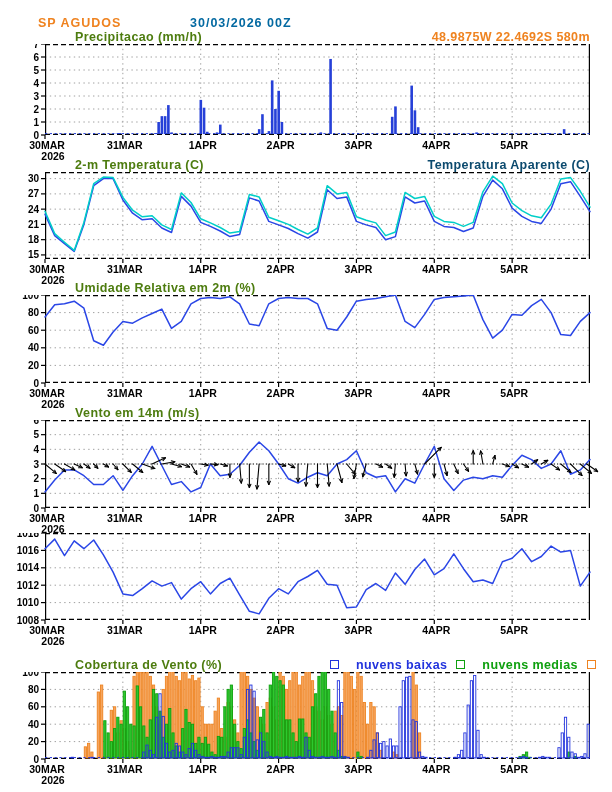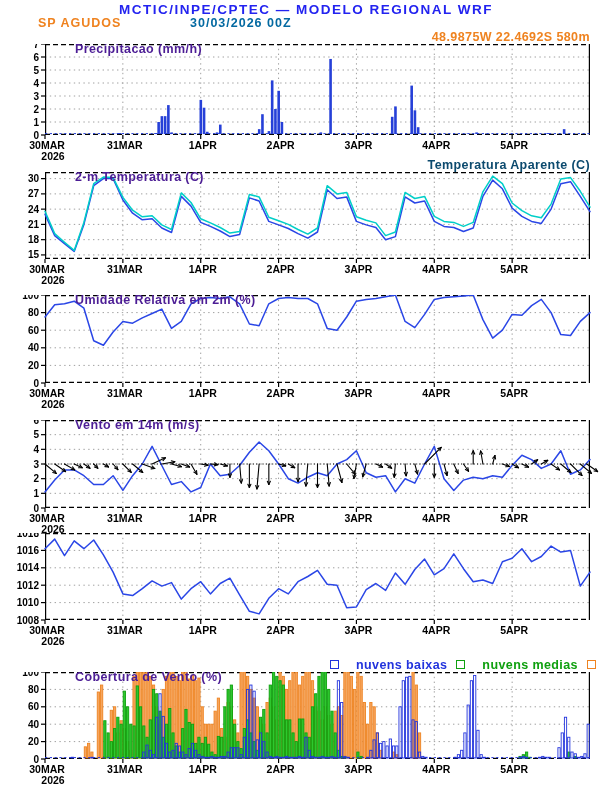--- a/index.html
+++ b/index.html
@@ -7,34 +7,33 @@
         font-family:"Liberation Sans",sans-serif;}
   .hdr-title{position:absolute;top:2px;left:0;width:612px;text-align:center;
              font-size:13.5px;font-weight:bold;letter-spacing:1.5px;}
   .hdr-row{position:absolute;top:16px;left:0;width:576px;height:14px;
            font-size:12.5px;font-weight:bold;letter-spacing:1px;}
   .station{position:absolute;left:38px;top:0;}
   .runlbl{position:absolute;left:190px;top:0;}
   .panel{position:absolute;left:0;width:612px;}
   .trow{position:relative;height:14px;font-size:12.5px;font-weight:bold;
         letter-spacing:0.4px;white-space:nowrap;}
-  .ptitle{position:absolute;left:75px;top:12px;color:#4c1d95;}
+  .ptitle{position:absolute;left:75px;top:0;color:#4d7c0f;}
   .rlabel{position:absolute;right:22px;top:0;}
   .legend{position:absolute;left:330px;top:0;display:flex;gap:9px;}
   .lgd{display:flex;align-items:center;gap:17px;font-size:12.5px;font-weight:bold;}
   .lbox{display:inline-block;width:7px;height:7px;border:1.5px solid currentColor;
         background:#fff;margin-bottom:1px;}
   svg{display:block;}
   .axtxt{font-family:"Liberation Sans",sans-serif;font-size:10px;font-weight:bold;fill:#000;}
 </style>
 </head>
 <body>
 
 <div class="page">
-  <div class="hdr-title" style="color: rgb(35, 35, 240);">MCTIC/INPE/CPTEC — MODELO REGIONAL WRF</div>
   <div class="hdr-row">
     <span class="station" style="color: rgb(239, 131, 32);">SP AGUDOS</span>
     <span class="runlbl" style="color: #0369a1;">30/03/2026 00Z</span>
   </div>
   <div id="panels">
       <div class="panel" style="top: 30px; height: 132px;">
         <div class="trow">
           <span class="ptitle">Precipitacao (mm/h)</span>
           <span class="rlabel" style="color: rgb(239, 131, 32); text-align: right;">48.9875W 22.4692S 580m</span>
         </div>

